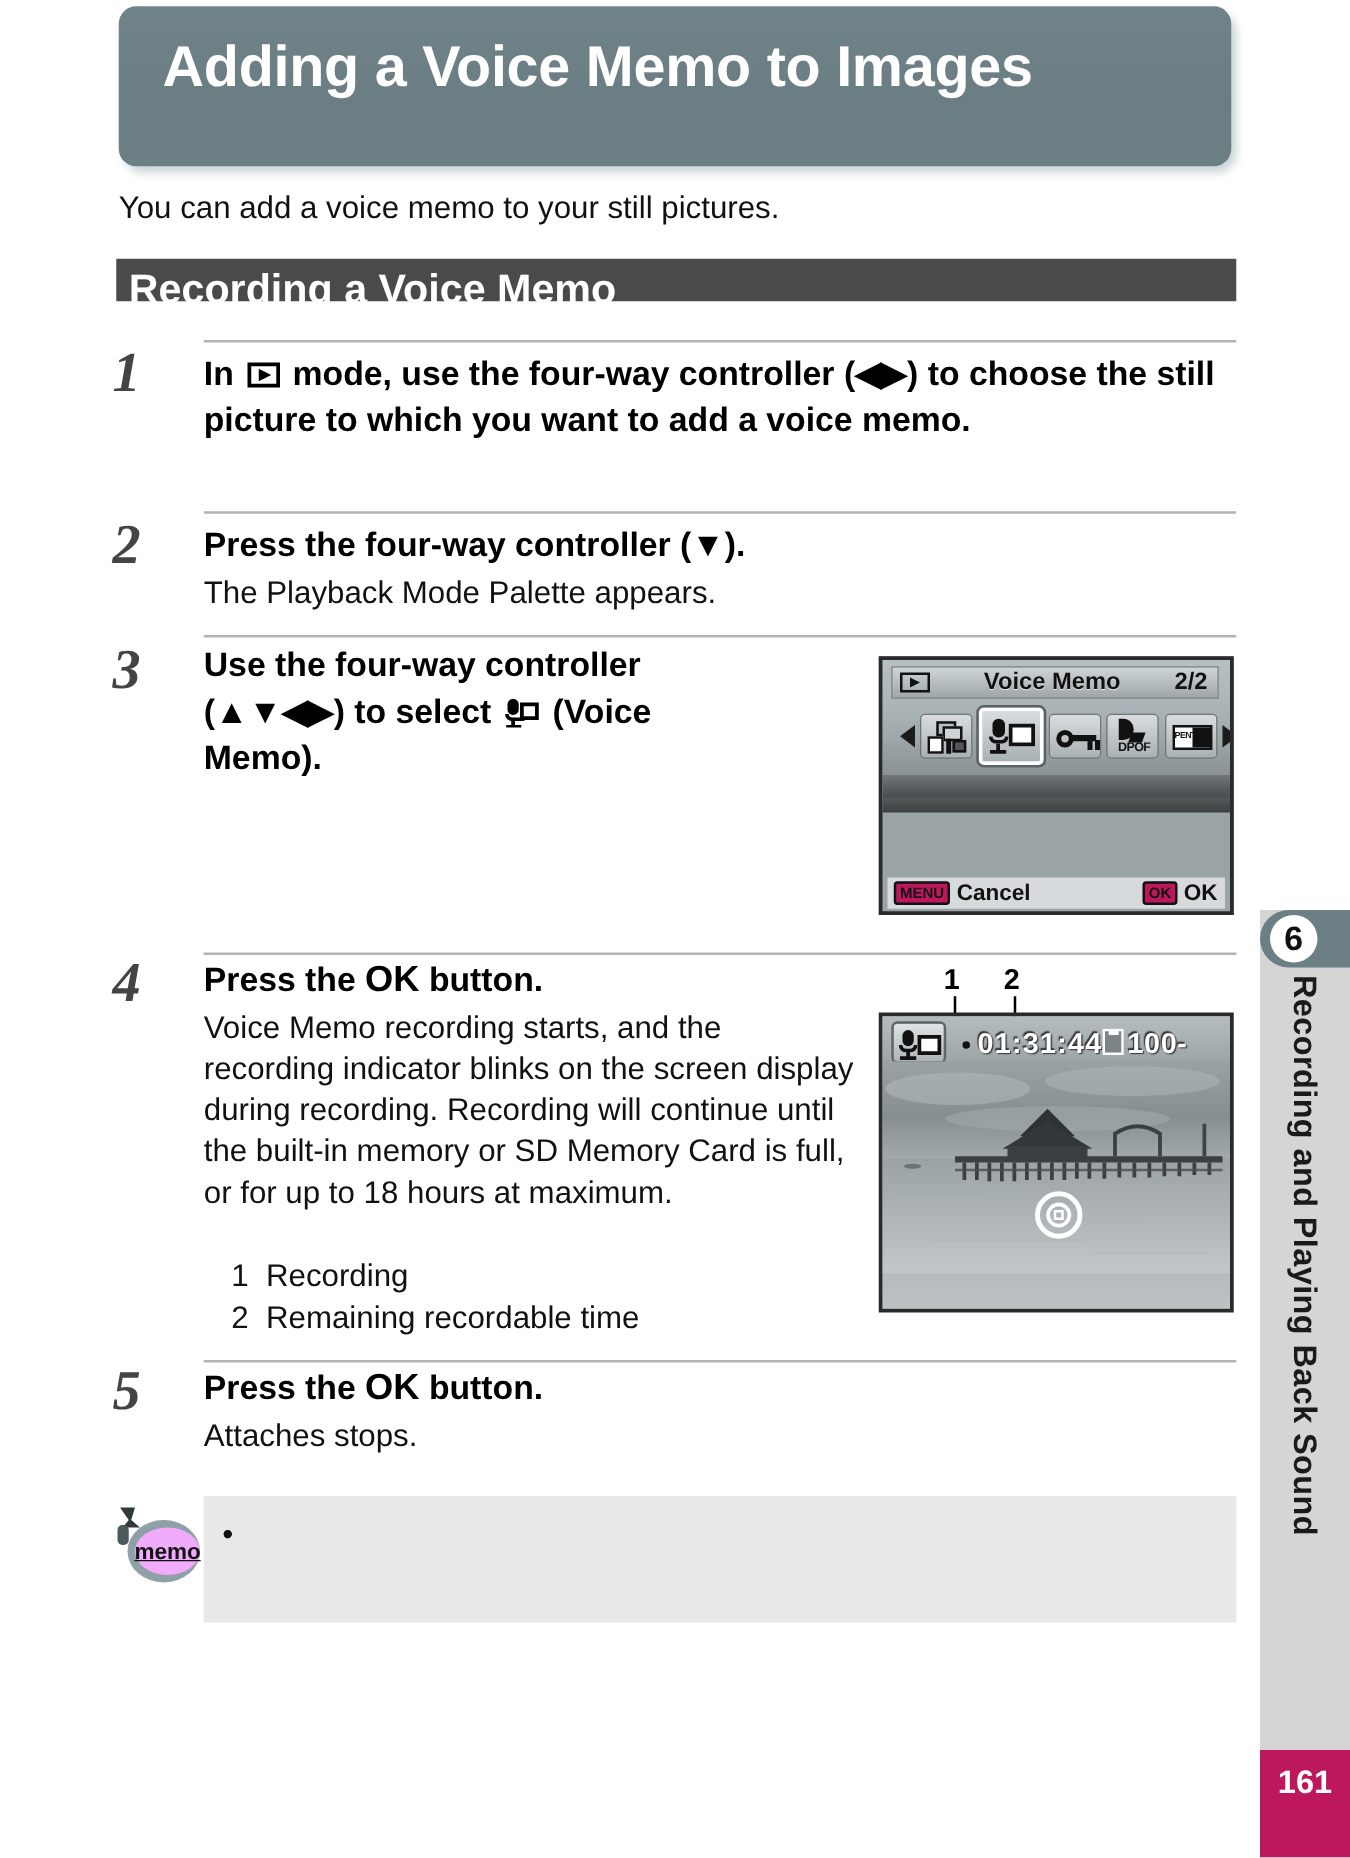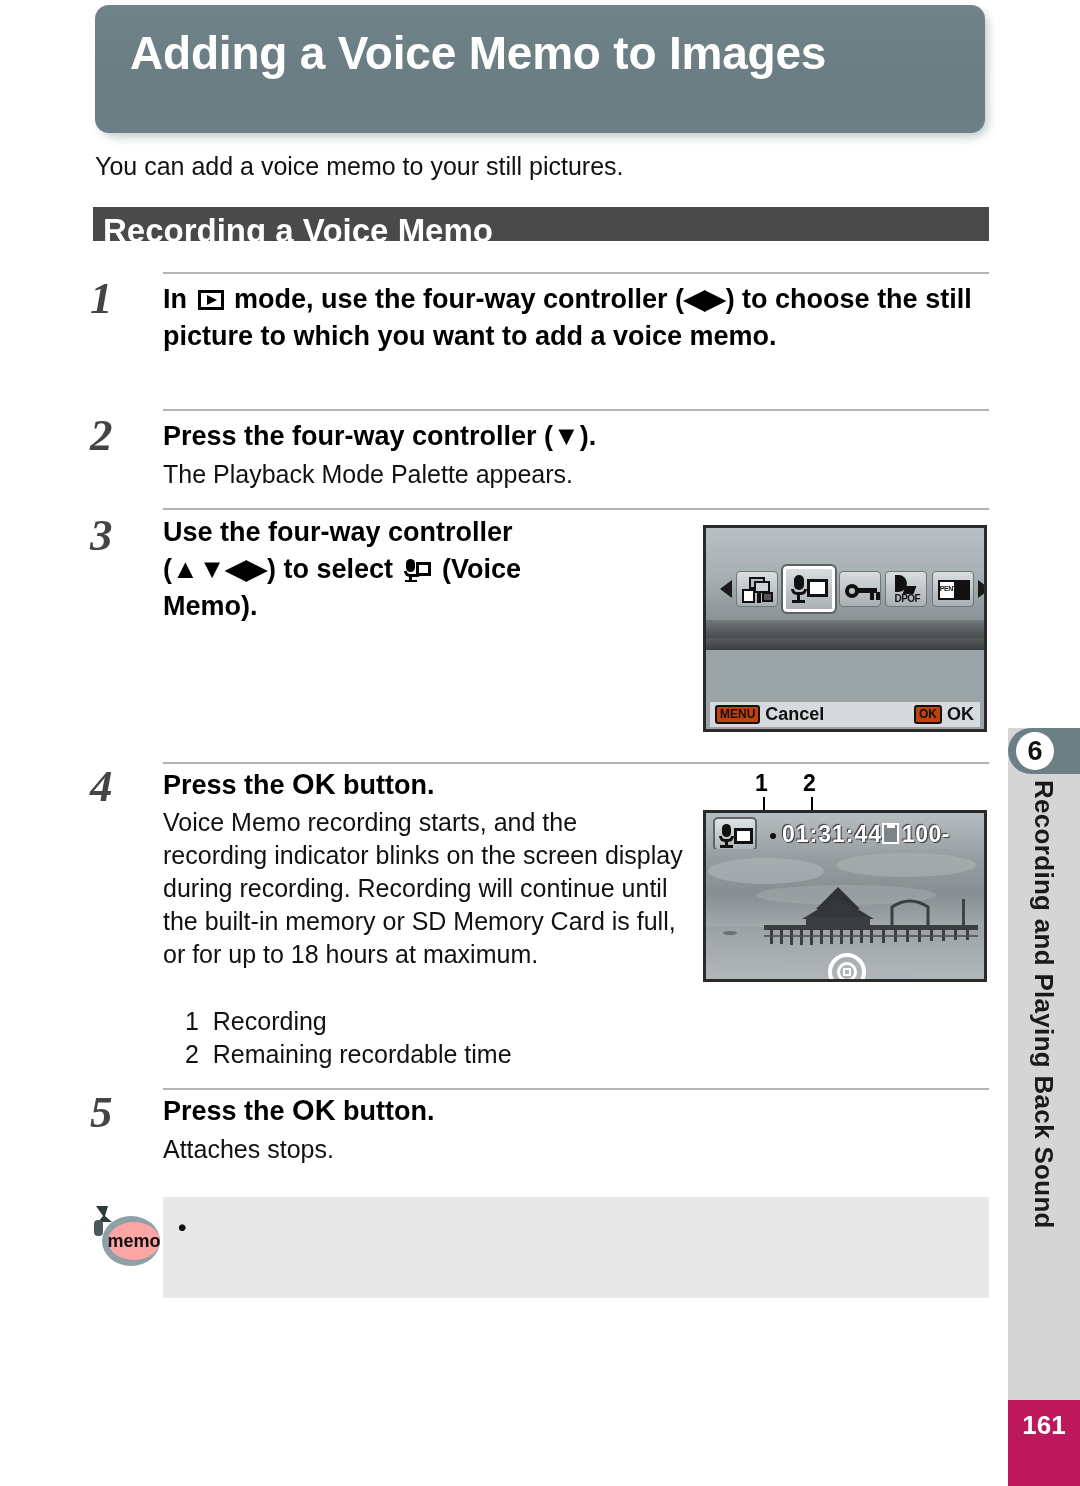--- a/index.html
+++ b/index.html
@@ -144,23 +144,23 @@
   .memo-list .bullet{ position:absolute; left:0; }
   .memo-icon{
     position:absolute; left:88px; top:1202px; width:76px; height:74px;
   }
   .memo-oval{
     position:absolute; left:14px; top:14px; width:58px; height:50px;
     background:#8fa1a6; border-radius:50%;
   }
   .memo-oval2{
     position:absolute; left:20px; top:20px; width:52px; height:38px;
-    background:#fca5a5; border-radius:50%;
+    background:#f0abfc; border-radius:50%;
     display:flex; align-items:center; justify-content:center;
-    font-size:18px; font-weight:bold; color:#111;
+    font-size:18px; font-weight:bold; color:#111;text-decoration:underline;
   }
   .memo-pin{
     position:absolute; left:4px; top:2px; width:26px; height:34px;
   }
 
   
   .cam1{
     position:absolute; left:703px; top:525px; width:284px; height:207px;
     border:3px solid #2a2a2a; box-sizing:border-box;
     background:#9aa3a6;
@@ -237,34 +237,34 @@
     position:absolute; left:4px; top:112px; width:270px; height:62px;
     background:#0b0b0b; color:#fff;
     font-size:17px; font-weight:bold; line-height:21px;
     padding:3px 0 0 10px; box-sizing:border-box;
   }
   .cam1-bottom{
     position:absolute; left:4px; top:174px; width:270px; height:25px;
     background:#d6dadc; display:flex; align-items:center;
   }
   .btn-chip{
-    border:2px solid #111; background:#c2410c; color:#111;
+    border:2px solid #111; background:#be185d; color:#111;
     font-size:12px; font-weight:bold; padding:0 3px; border-radius:3px;
     margin-left:5px; line-height:15px;
   }
   .cam1-bottom .lbl{font-size:18px;font-weight:bold;color:#111;margin-left:5px;}
   .spacer{flex:1;}
 
   
   .callout{
     position:absolute; font-size:23px; font-weight:bold; color:#000;
   }
   .callout-line{ position:absolute; width:2px; background:#000; }
   .cam2{
-    position:absolute; left:703px; top:810px; width:284px; height:172px;
+    position:absolute; left:703px; top:810px; width:284px; height:240px;
     border:3px solid #2a2a2a; box-sizing:border-box;
     overflow:hidden;
     background:linear-gradient(180deg,#9aa2a5 0%,#8c9498 34%,#9ba2a5 42%,#aab1b4 70%,#bcc2c4 100%);
     text-decoration:underline;
   }
   .cam2-hdr{
     position:absolute; left:0; top:0; width:100%; height:42px;
     background:linear-gradient(180deg,#b6bdc0,#9aa1a4);
   }
   .vm-chip{
@@ -354,20 +354,25 @@
   <span class="ico-vm">
     <span class="mic"></span><span class="mstand"></span><span class="mpole"></span><span class="mbase"></span><span class="frame"></span>
   </span>
   <span>(Voice Memo).</span>
 </div>
 
 <div class="cam1">
   <div class="cam1-sky"></div>
   <div class="cam1-horiz"></div>
 
+  <div class="cam1-titlebar">
+    <span class="pb"></span>
+    <span class="cam1-title">Voice Memo</span>
+    <span class="cam1-count">2/2</span>
+  </div>
 
   <div class="cam1-icons">
     <span class="arrow-l"></span>
 
     <span class="pal-btn">
       <span class="g-copy1"></span>
         <span class="g-copy2"></span>
         <span class="g-copyarr"></span>
         <span class="g-copy3"></span>
         <span class="g-copy4"></span>

